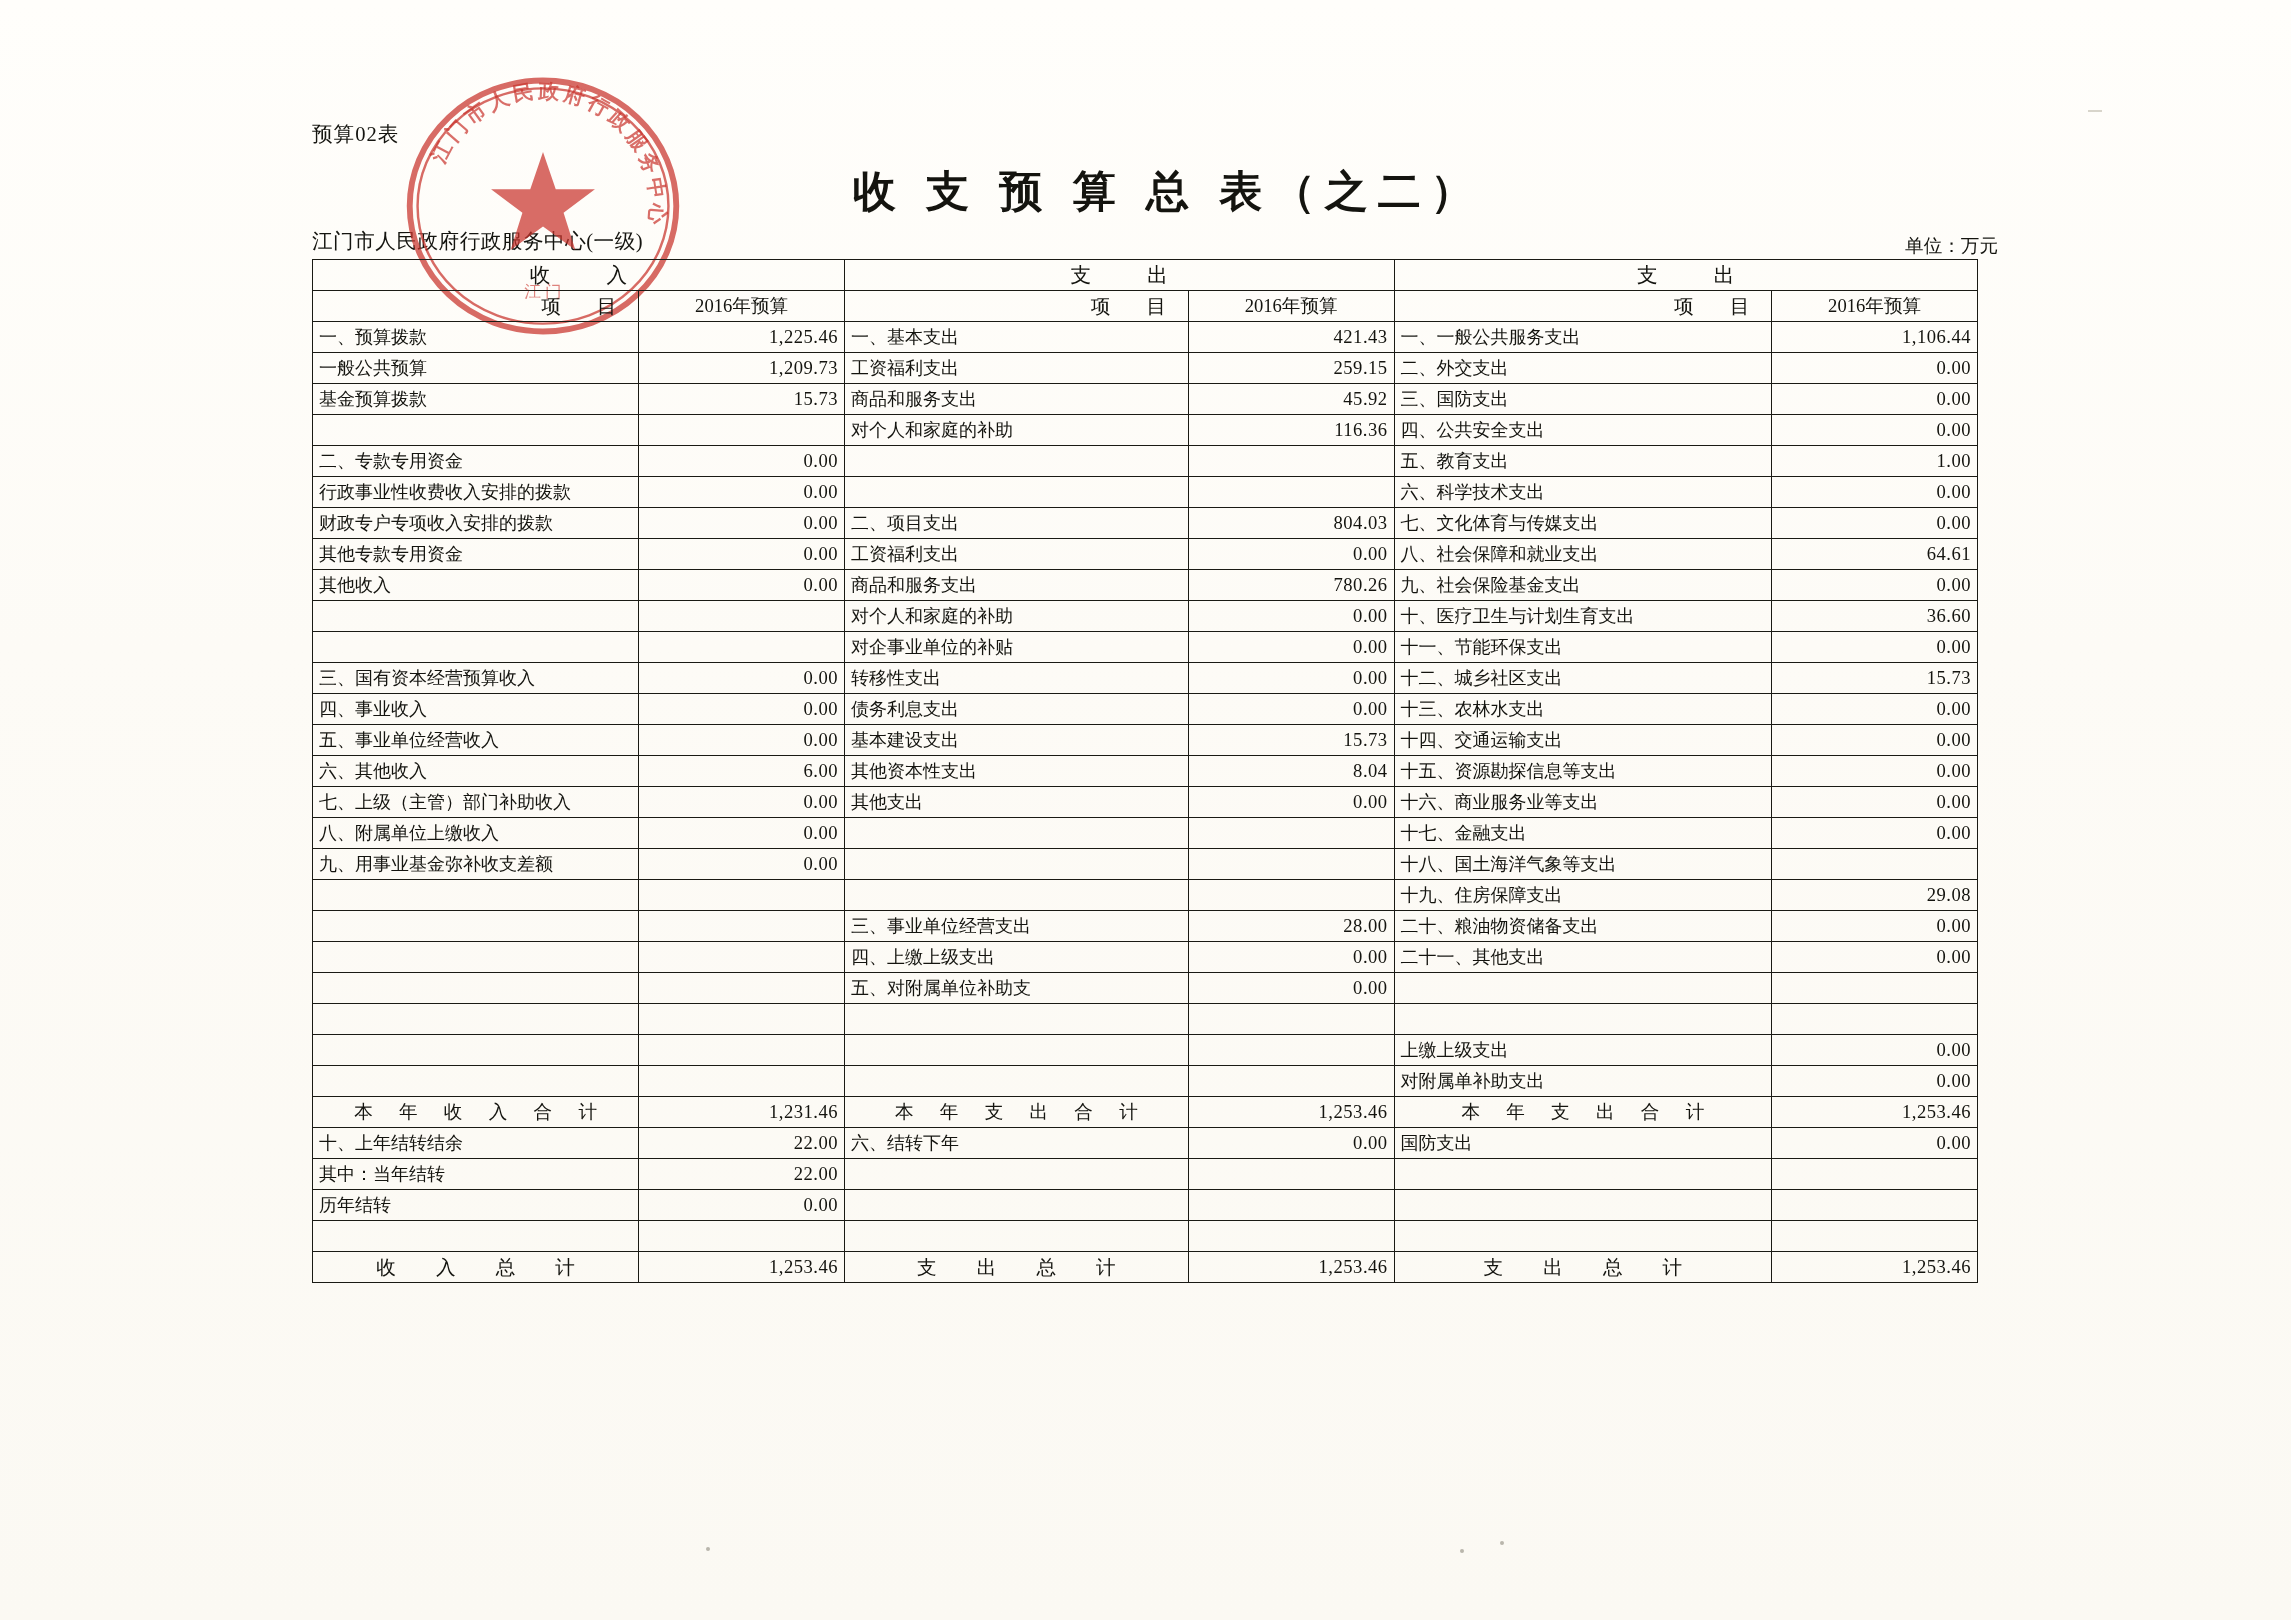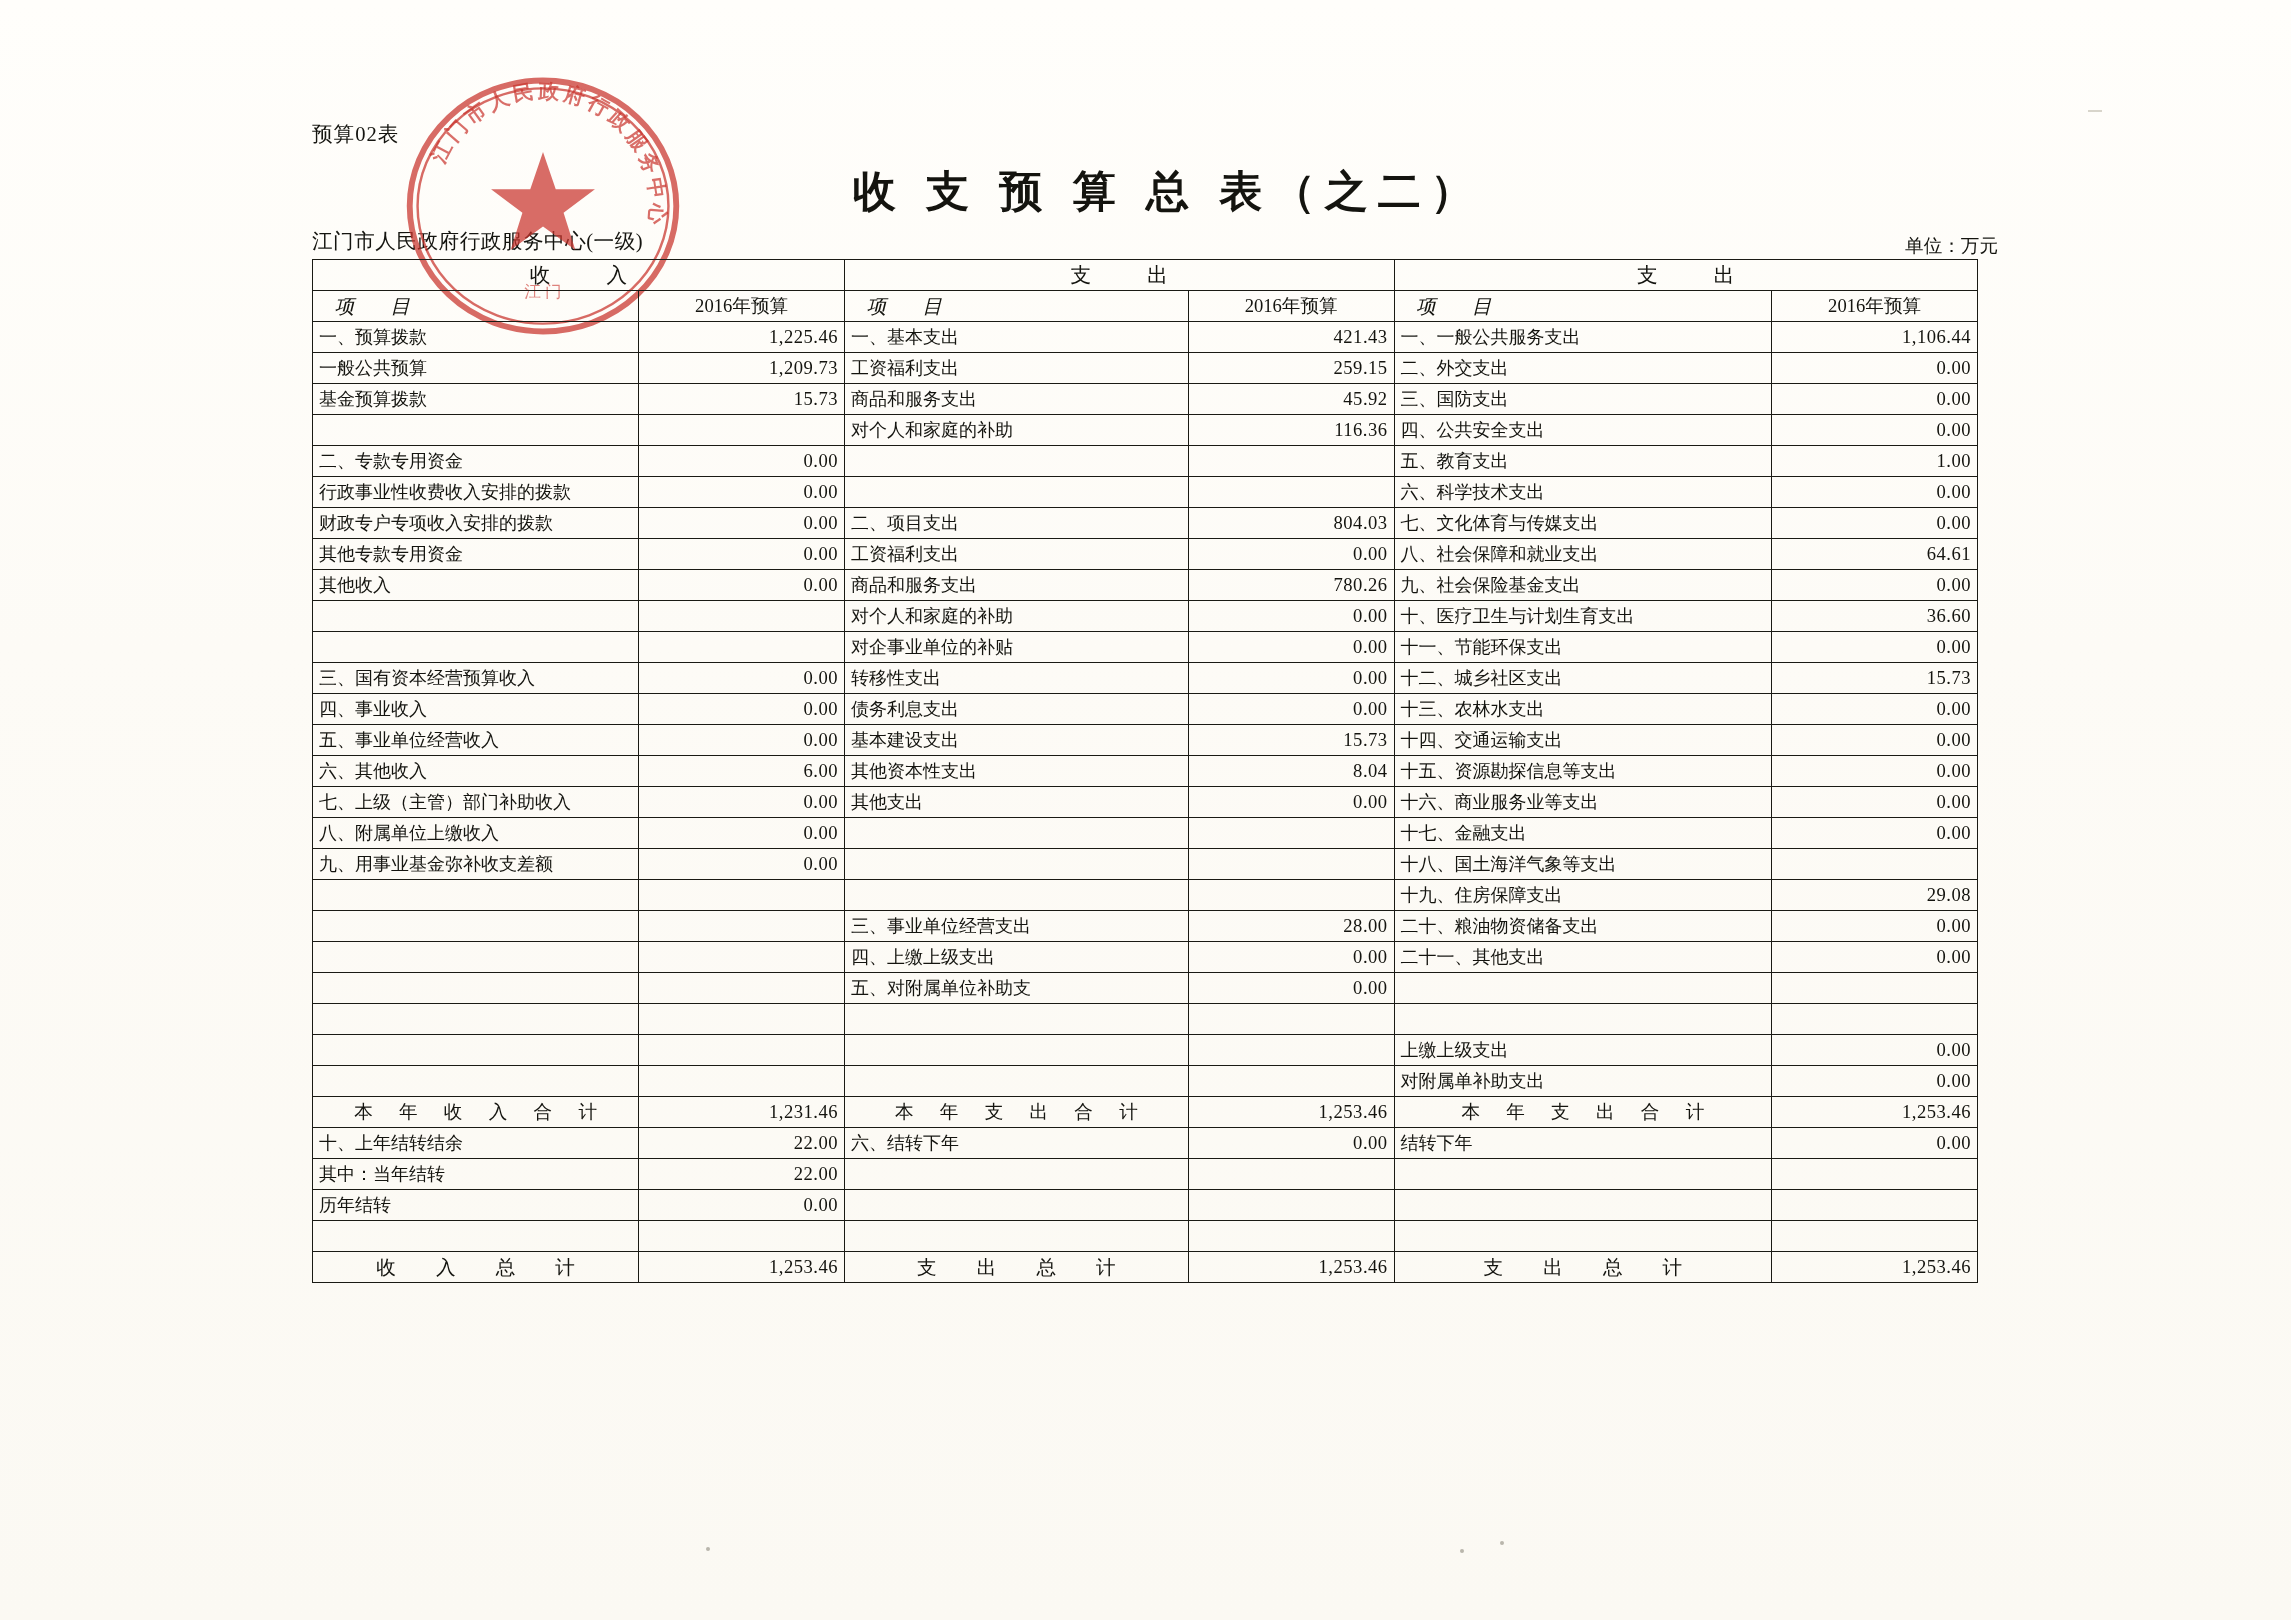--- a/index.html
+++ b/index.html
@@ -77,25 +77,24 @@
     overflow: hidden;
   }
   .hdr-group {
     text-align: center;
     font-size: 20.6px;
     letter-spacing: 25.5px;
     text-indent: 25.5px;
     height: 33px;
   }
   .hdr-item {
-    text-align: left;
+    text-align: right;
     font-size: 19.6px;
     letter-spacing: 15.7px;
     text-indent: 15.7px;
-    font-style: italic;
   }
   .hdr-year {
     text-align: center;
     font-size: 18.6px;
     letter-spacing: 0;
     margin-top: 30px;
   }
   .num {
     text-align: right;
     padding-right: 13.7px;
@@ -420,21 +419,21 @@
           <td class="total-label">本 年 支 出 合 计</td>
           <td class="num">1,253.46</td>
           <td class="total-label">本 年 支 出 合 计</td>
           <td class="num">1,253.46</td>
         </tr>
         <tr>
           <td class="lvl0">十、上年结转结余</td>
           <td class="num">22.00</td>
           <td class="lvl0">六、结转下年</td>
           <td class="num">0.00</td>
-          <td class="lvl0">结转下年</td>
+          <td class="lvl0">国防支出</td>
           <td class="num">0.00</td>
         </tr>
         <tr>
           <td class="lvl1">其中：当年结转</td>
           <td class="num">22.00</td>
           <td class="lvl0 blank"></td>
           <td class="num blank"></td>
           <td class="lvl0 blank"></td>
           <td class="num blank"></td>
         </tr>

